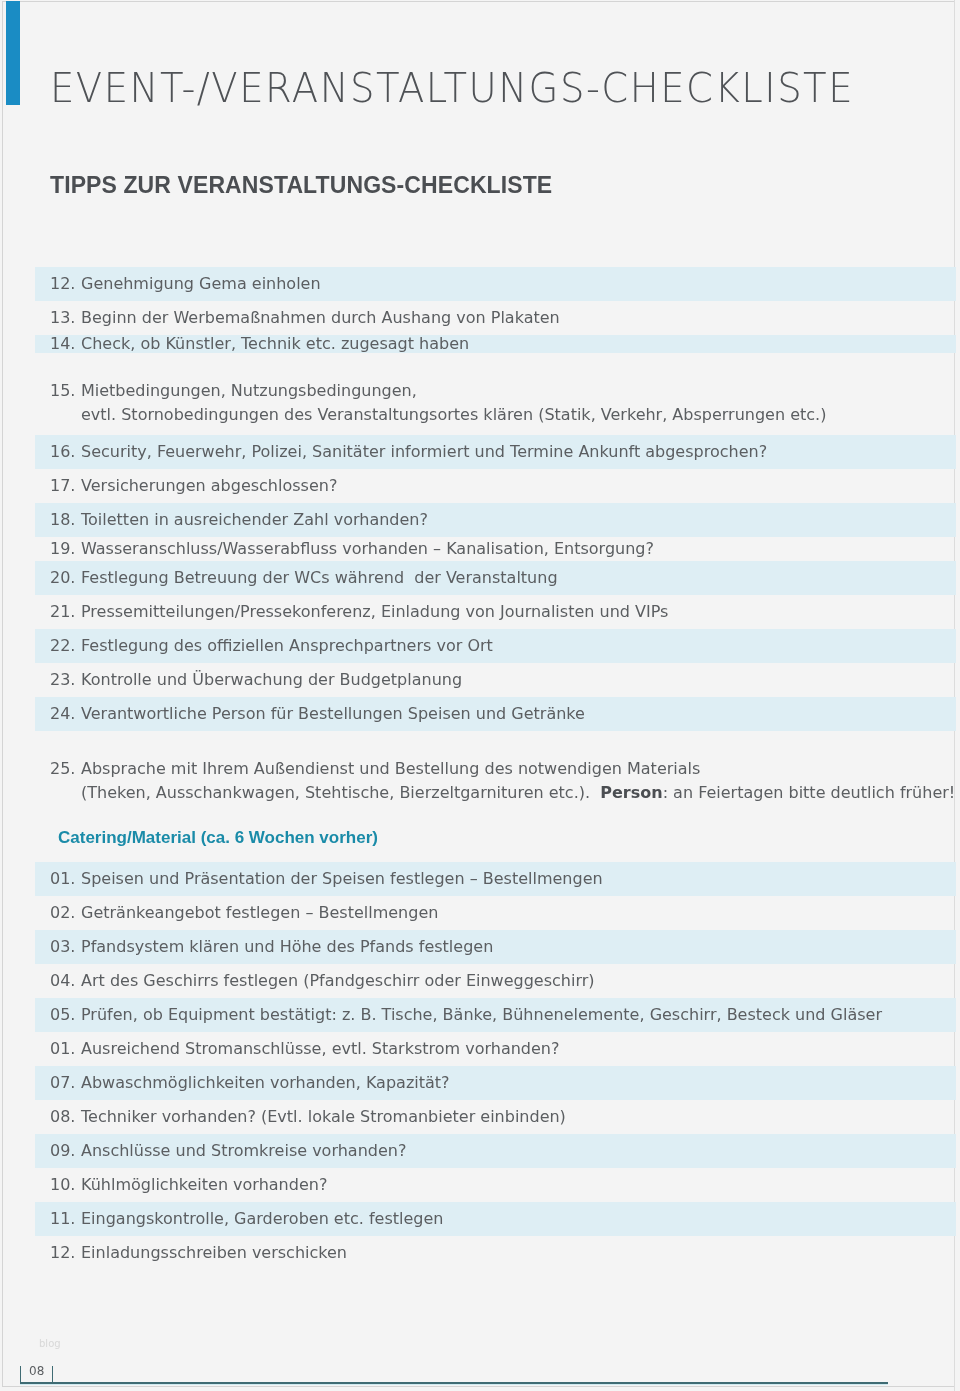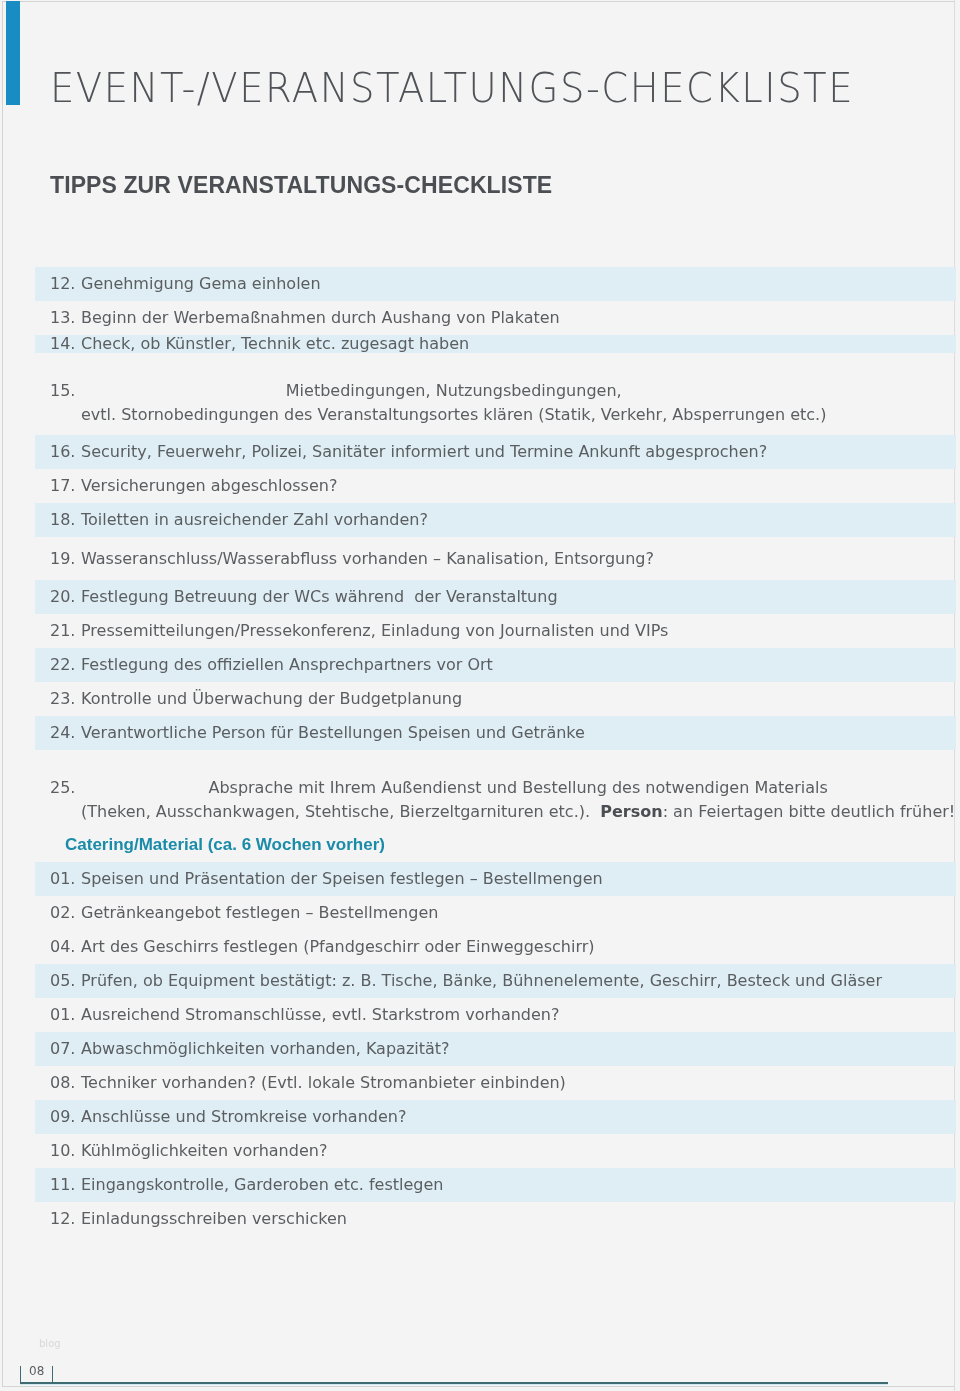--- a/index.html
+++ b/index.html
@@ -66,21 +66,21 @@
       align-items: center;
     }
     .row.alt { background: #deeef4; }
     .row .num {
       display: inline-block;
       width: 31px;
       flex: none;
     }
     .row .txt { display: inline-block; }
     .row.two { align-items: flex-start; padding-top: 3px; margin-top: 23px; }
-    .row.two .txt-wrap { display: flex; flex-direction: column; text-align: center; }
+    .row.two .txt-wrap { display: flex; flex-direction: column; }
     .bold { font-weight: bold; color: #4b4e52; }
     .section-head {
       position: absolute;
       left: 50px; top: 820px;
       font-family: "Liberation Sans", sans-serif;
       font-weight: bold;
       font-size: 17px;
       color: #1a8ba8;
       white-space: nowrap;
     }
@@ -157,21 +157,21 @@
     <span class="txt">Security, Feuerwehr, Polizei, Sanitäter informiert und Termine Ankunft abgesprochen?</span>
   </div>
   <div class="row" style="height:34px">
     <span class="num">17.</span>
     <span class="txt">Versicherungen abgeschlossen?</span>
   </div>
   <div class="row alt" style="height:34px">
     <span class="num">18.</span>
     <span class="txt">Toiletten in ausreichender Zahl vorhanden?</span>
   </div>
-  <div class="row" style="height:43px">
+  <div class="row" style="height:24px">
     <span class="num">19.</span>
     <span class="txt">Wasseranschluss/Wasserabfluss vorhanden – Kanalisation, Entsorgung?</span>
   </div>
   <div class="row alt" style="height:34px">
     <span class="num">20.</span>
     <span class="txt" style="white-space:pre">Festlegung Betreuung der WCs während  der Veranstaltung</span>
   </div>
   <div class="row" style="height:34px">
     <span class="num">21.</span>
     <span class="txt">Pressemitteilungen/Pressekonferenz, Einladung von Journalisten und VIPs</span>
@@ -190,30 +190,34 @@
   </div>
   <div class="row two" style="height:59px">
     <span class="num">25.</span>
     <span class="txt-wrap">
       <span class="txt">Absprache mit Ihrem Außendienst und Bestellung des notwendigen Materials</span>
       <span class="txt"><span>(Theken, Ausschankwagen, Stehtische, Bierzeltgarnituren etc.).</span>&nbsp; <span class="bold">Person</span><span>: an Feiertagen bitte deutlich früher!</span></span>
     </span>
   </div>
 </div>
 
-<h3 class="section-head" style="margin:15px">Catering/Material (ca. 6 Wochen vorher)</h3>
+<h3 class="section-head" style="margin:8px">Catering/Material (ca. 6 Wochen vorher)</h3>
 
 <div class="list" style="top:862px">
   <div class="row alt" style="height:34px">
     <span class="num">01.</span>
     <span class="txt">Speisen und Präsentation der Speisen festlegen – Bestellmengen</span>
   </div>
   <div class="row" style="height:34px">
     <span class="num">02.</span>
     <span class="txt">Getränkeangebot festlegen – Bestellmengen</span>
+  </div>
+  <div class="row alt" style="height:34px">
+    <span class="num">03.</span>
+    <span class="txt">Pfandsystem klären und Höhe des Pfands festlegen</span>
   </div>
   <div class="row" style="height:34px">
     <span class="num">04.</span>
     <span class="txt">Art des Geschirrs festlegen (Pfandgeschirr oder Einweggeschirr)</span>
   </div>
   <div class="row alt" style="height:34px">
     <span class="num">05.</span>
     <span class="txt">Prüfen, ob Equipment bestätigt: z. B. Tische, Bänke, Bühnenelemente, Geschirr, Besteck und Gläser</span>
   </div>
   <div class="row" style="height:34px">

